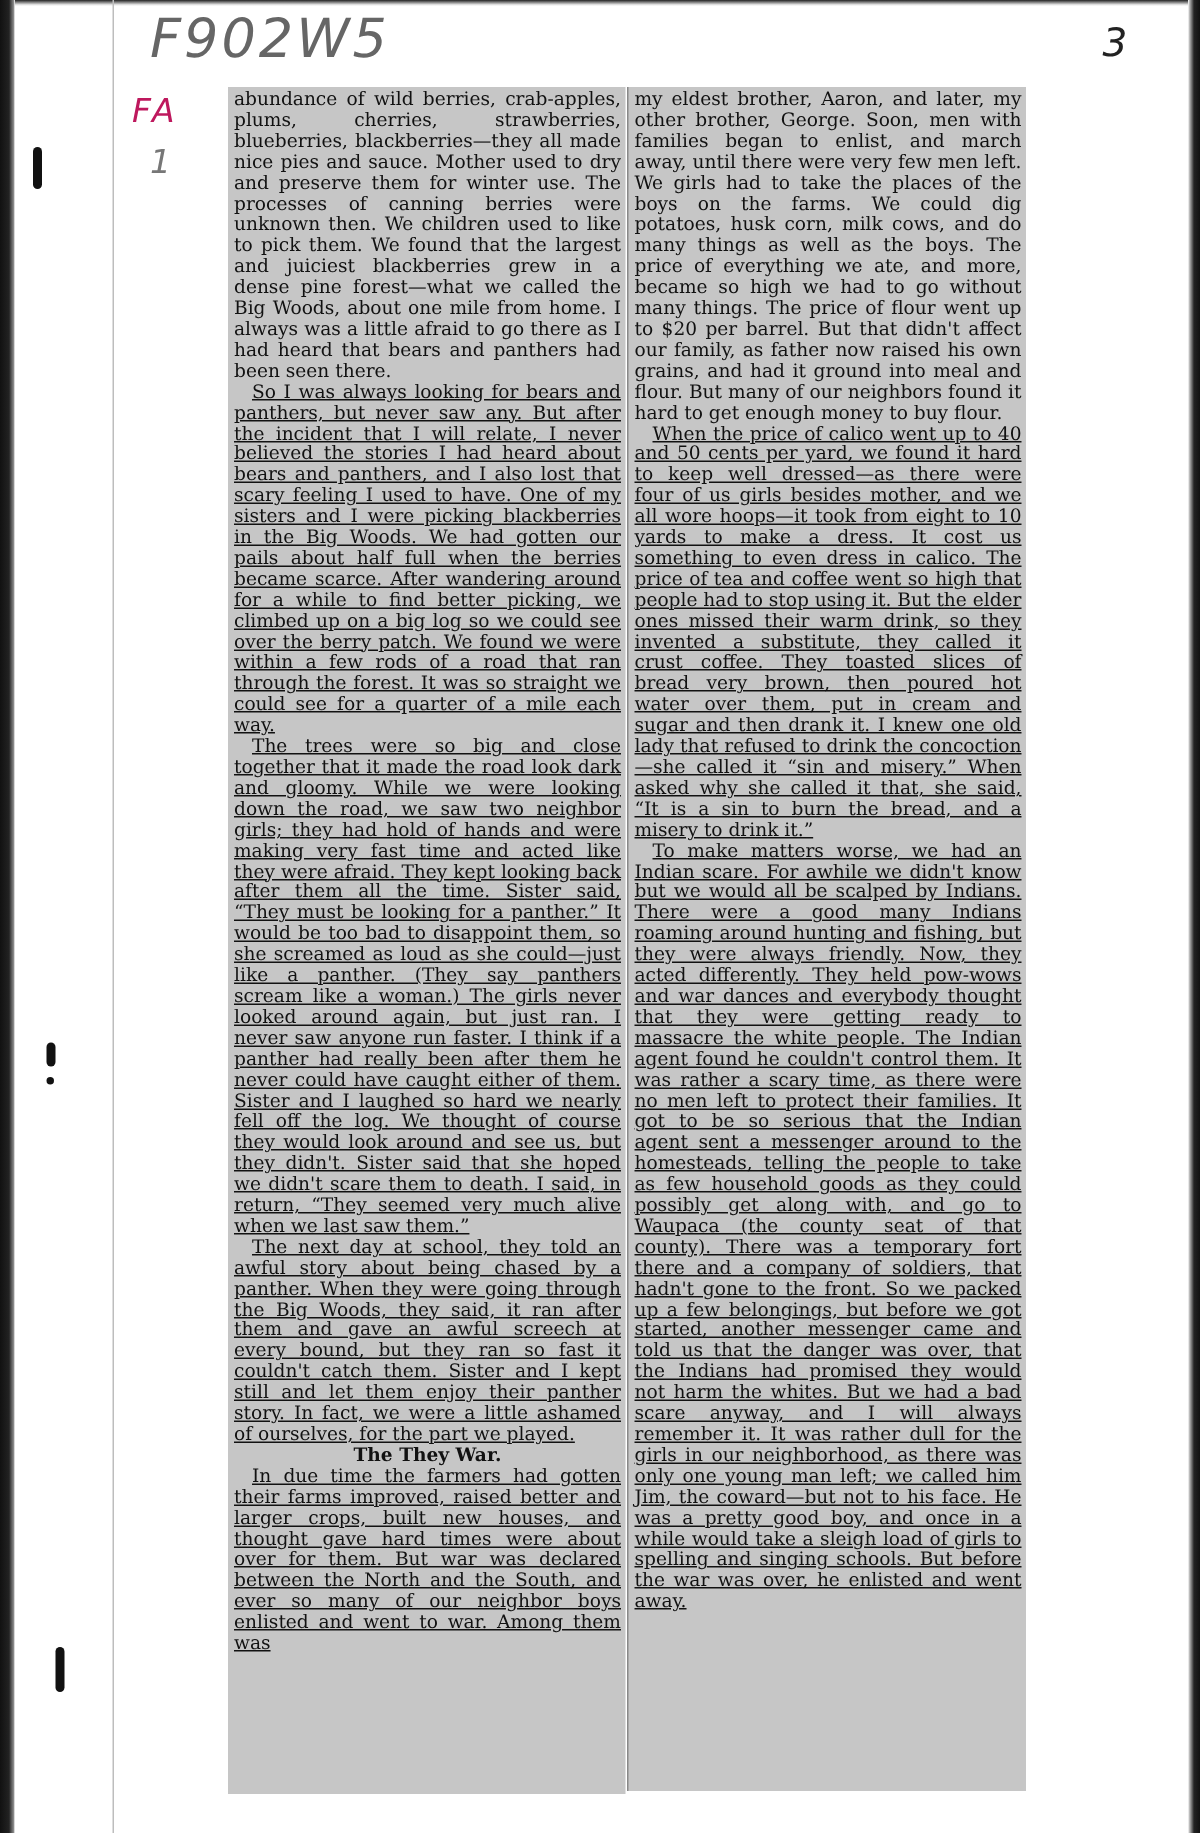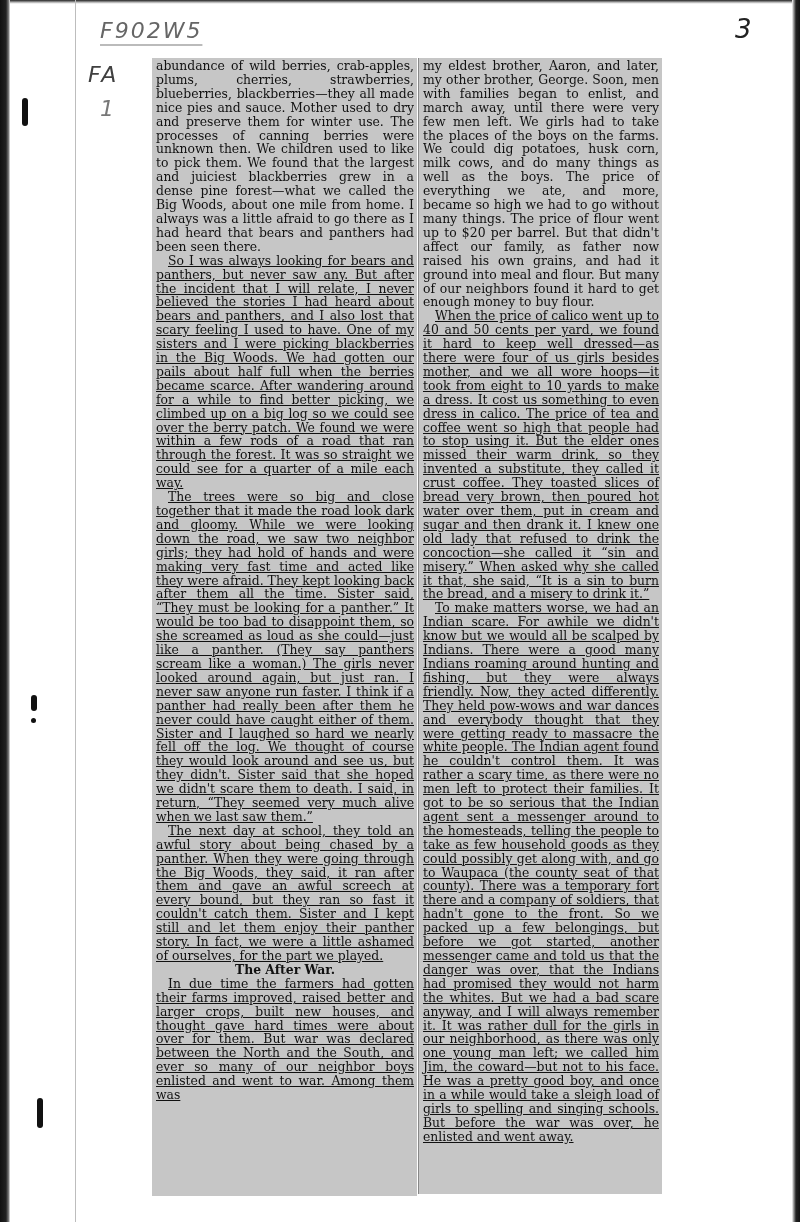--- a/index.html
+++ b/index.html
@@ -21,45 +21,45 @@
     background: linear-gradient(to bottom, #222, #ddd 3px, #fff);
   }
   .margin-rule {
     position: absolute; left: 75px; top: 0; width: 1px; height: 1222px;
     background: #bdbdbd;
   }
   .hand {
     position: absolute; font-family: "DejaVu Sans", sans-serif; color: #555;
     font-weight: normal; letter-spacing: 2px;
   }
-  .hand-id { left: 100px; top: 6px; font-size: 22px; font-style: italic; color: #666;
-    text-decoration: underline; text-decoration-color: #bbb; text-underline-offset: 6px; margin-top: 12px; }
+  .hand-id { left: 100px; top: 6px; font-size: 36px; font-style: italic; color: #666;
+    text-decoration-color: #bbb; text-underline-offset: 6px; }
   .hand-page { left: 735px; top: 14px; font-size: 26px; color: #222; font-style: italic; }
-  .hand-fa { left: 88px; top: 62px; font-size: 22px; color: #404040; font-style: italic; }
+  .hand-fa { left: 88px; top: 62px; font-size: 22px; color: #be185d; font-style: italic; }
   .hand-one { left: 100px; top: 96px; font-size: 22px; color: #777; font-style: italic; }
   .hole {
     position: absolute; width: 6px; background: #111; border-radius: 3px;
   }
   .hole-1 { left: 22px; top: 98px; height: 28px; }
   .hole-2 { left: 31px; top: 695px; height: 16px; }
   .hole-2b { left: 31px; top: 718px; width: 5px; height: 5px; }
   .hole-3 { left: 37px; top: 1098px; height: 30px; }
 
   .column {
     position: absolute; top: 58px;
     background: #c6c6c6;
     color: #111;
     font-size: 12.4px;
     line-height: 13.9px;
     text-align: justify;
     padding: 1px 3px 2px 4px;
     box-sizing: border-box;
   }
   .column-left { left: 152px; width: 265px; height: 1138px; }
-  .column-right { left: 418px; width: 244px; height: 1136px; border-left: 1px solid #888; }
+  .column-right { left: 418px; width: 266px; height: 1136px; border-left: 1px solid #888; }
   .column p { margin: 0; text-indent: 0; }
   .column p.indent { text-indent: 12px; text-decoration: underline; }
   .column .subhead { text-align: center; font-weight: bold; margin: 0; }
 </style>
 </head>
 <body>
 
 <div class="scan-edge-top"></div>
 <div class="scan-edge-left"></div>
 <div class="scan-edge-right"></div>
@@ -73,21 +73,21 @@
 <div class="hand hand-id">F902W5</div>
 <div class="hand hand-page">3</div>
 <div class="hand hand-fa">FA</div>
 <div class="hand hand-one">1</div>
 
 <div class="column column-left">
   <p>abundance of wild berries, crab-apples, plums, cherries, strawberries, blueberries, blackberries—they all made nice pies and sauce. Mother used to dry and preserve them for winter use. The processes of canning berries were unknown then. We children used to like to pick them. We found that the largest and juiciest blackberries grew in a dense pine forest—what we called the Big Woods, about one mile from home. I always was a little afraid to go there as I had heard that bears and panthers had been seen there.</p>
   <p class="indent">So I was always looking for bears and panthers, but never saw any. But after the incident that I will relate, I never believed the stories I had heard about bears and panthers, and I also lost that scary feeling I used to have. One of my sisters and I were picking blackberries in the Big Woods. We had gotten our pails about half full when the berries became scarce. After wandering around for a while to find better picking, we climbed up on a big log so we could see over the berry patch. We found we were within a few rods of a road that ran through the forest. It was so straight we could see for a quarter of a mile each way.</p>
   <p class="indent">The trees were so big and close together that it made the road look dark and gloomy. While we were looking down the road, we saw two neighbor girls; they had hold of hands and were making very fast time and acted like they were afraid. They kept looking back after them all the time. Sister said, “They must be looking for a panther.” It would be too bad to disappoint them, so she screamed as loud as she could—just like a panther. (They say panthers scream like a woman.) The girls never looked around again, but just ran. I never saw anyone run faster. I think if a panther had really been after them he never could have caught either of them. Sister and I laughed so hard we nearly fell off the log. We thought of course they would look around and see us, but they didn't. Sister said that she hoped we didn't scare them to death. I said, in return, “They seemed very much alive when we last saw them.”</p>
   <p class="indent">The next day at school, they told an awful story about being chased by a panther. When they were going through the Big Woods, they said, it ran after them and gave an awful screech at every bound, but they ran so fast it couldn't catch them. Sister and I kept still and let them enjoy their panther story. In fact, we were a little ashamed of ourselves, for the part we played.</p>
-  <p class="subhead">The After War.</p>
+  <p class="subhead">The They War.</p>
   <p class="indent">In due time the farmers had gotten their farms improved, raised better and larger crops, built new houses, and thought gave hard times were about over for them. But war was declared between the North and the South, and ever so many of our neighbor boys enlisted and went to war. Among them was</p>
 </div>
 
 <div class="column column-right">
   <p>my eldest brother, Aaron, and later, my other brother, George. Soon, men with families began to enlist, and march away, until there were very few men left. We girls had to take the places of the boys on the farms. We could dig potatoes, husk corn, milk cows, and do many things as well as the boys. The price of everything we ate, and more, became so high we had to go without many things. The price of flour went up to $20 per barrel. But that didn't affect our family, as father now raised his own grains, and had it ground into meal and flour. But many of our neighbors found it hard to get enough money to buy flour.</p>
   <p class="indent">When the price of calico went up to 40 and 50 cents per yard, we found it hard to keep well dressed—as there were four of us girls besides mother, and we all wore hoops—it took from eight to 10 yards to make a dress. It cost us something to even dress in calico. The price of tea and coffee went so high that people had to stop using it. But the elder ones missed their warm drink, so they invented a substitute, they called it crust coffee. They toasted slices of bread very brown, then poured hot water over them, put in cream and sugar and then drank it. I knew one old lady that refused to drink the concoction—she called it “sin and misery.” When asked why she called it that, she said, “It is a sin to burn the bread, and a misery to drink it.”</p>
   <p class="indent">To make matters worse, we had an Indian scare. For awhile we didn't know but we would all be scalped by Indians. There were a good many Indians roaming around hunting and fishing, but they were always friendly. Now, they acted differently. They held pow-wows and war dances and everybody thought that they were getting ready to massacre the white people. The Indian agent found he couldn't control them. It was rather a scary time, as there were no men left to protect their families. It got to be so serious that the Indian agent sent a messenger around to the homesteads, telling the people to take as few household goods as they could possibly get along with, and go to Waupaca (the county seat of that county). There was a temporary fort there and a company of soldiers, that hadn't gone to the front. So we packed up a few belongings, but before we got started, another messenger came and told us that the danger was over, that the Indians had promised they would not harm the whites. But we had a bad scare anyway, and I will always remember it. It was rather dull for the girls in our neighborhood, as there was only one young man left; we called him Jim, the coward—but not to his face. He was a pretty good boy, and once in a while would take a sleigh load of girls to spelling and singing schools. But before the war was over, he enlisted and went away.</p>
 </div>
 
 </body></html>

